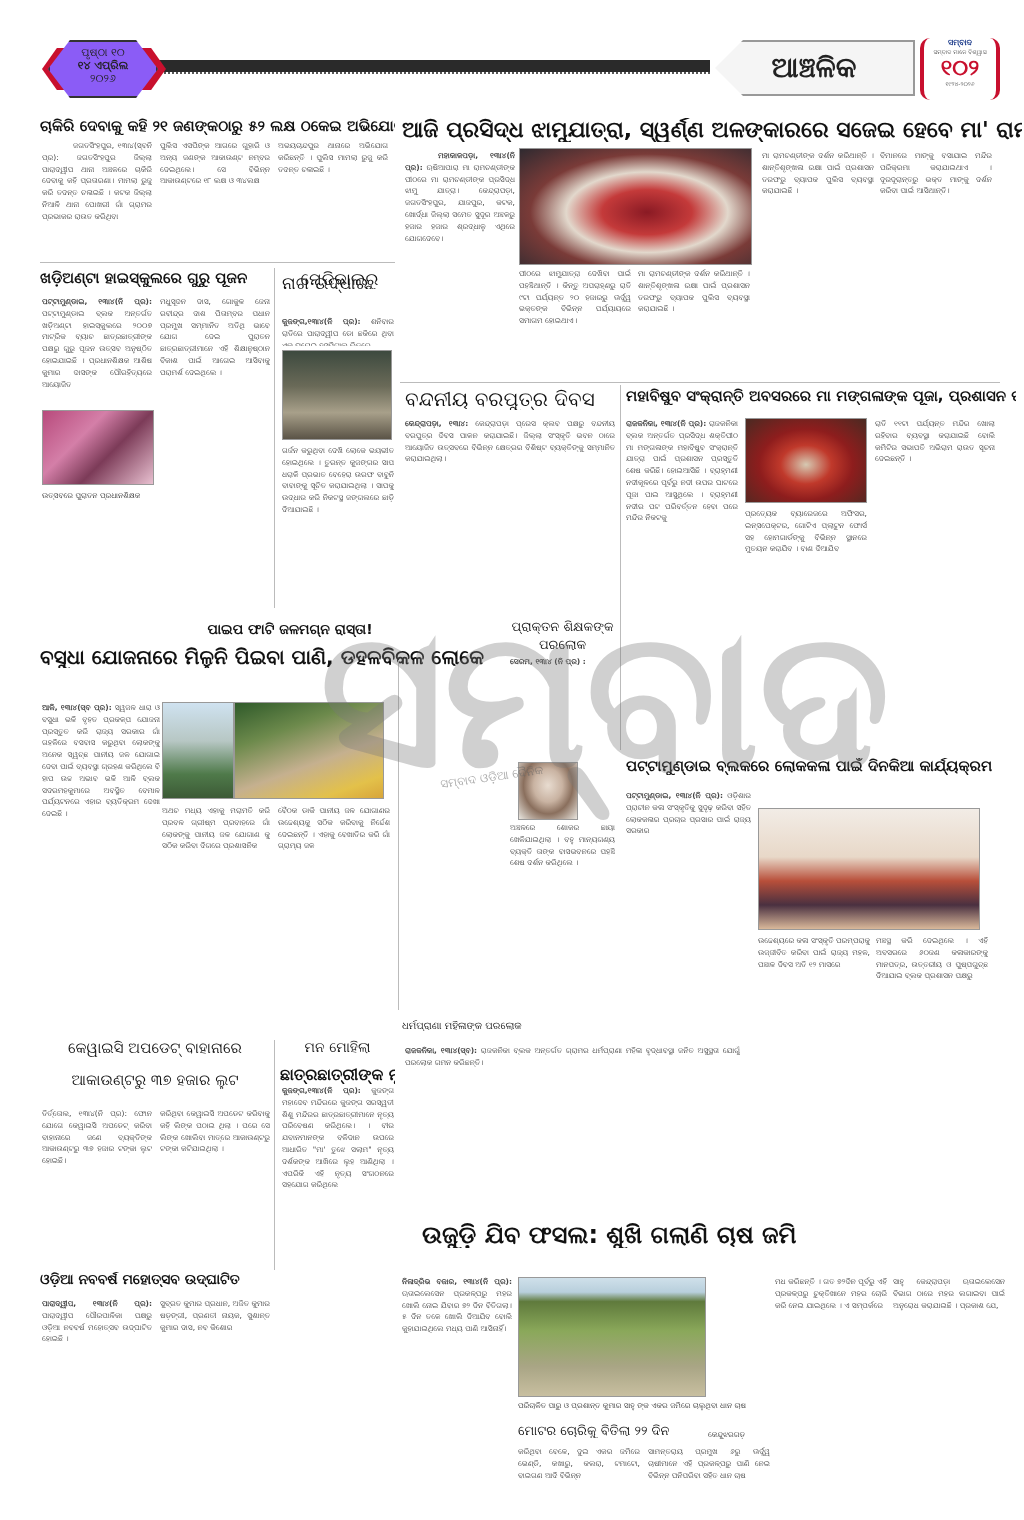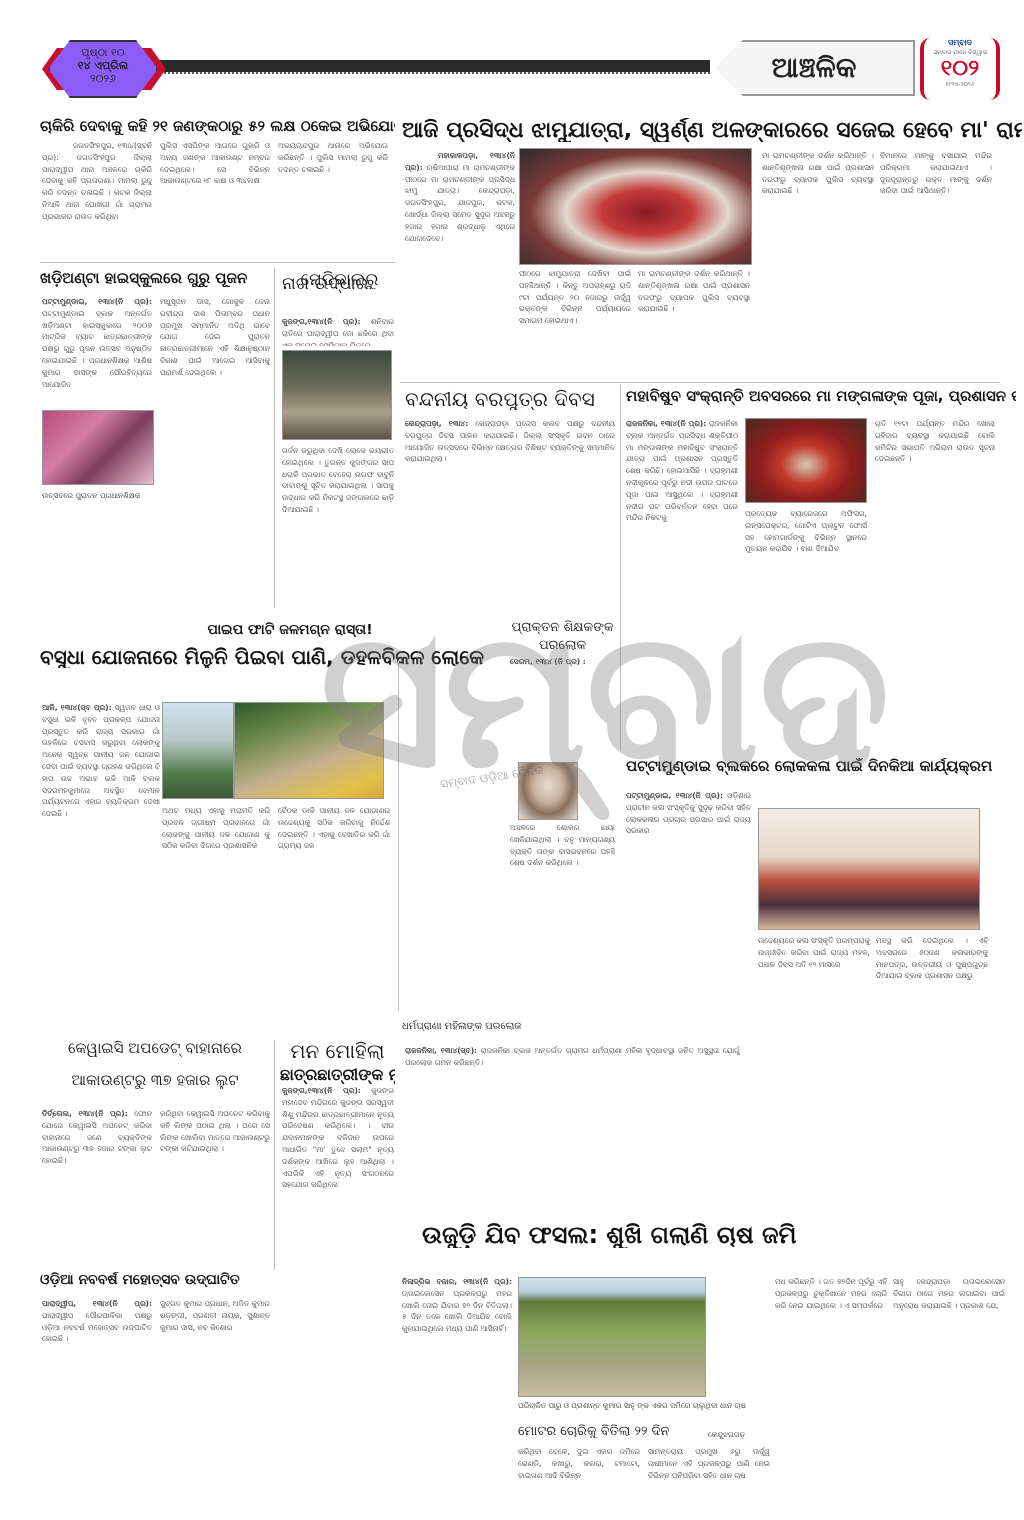--- a/index.html
+++ b/index.html
@@ -157,29 +157,29 @@
 <div class="col body-text" style="left:758px;top:935px;width:112px;height:200px;">
   <span>ଉଦ୍ଦେଶ୍ୟରେ କଳା ସଂସ୍କୃତି ପରମ୍ପରାକୁ ଉଜ୍ଜୀବିତ କରିବା ପାଇଁ ରାଜ୍ୟ ମହଳ, ପଞ୍ଚାଳ ଦିବସ ଅତି ୧୨ ମାସରେ</span>
 </div>
 <div class="col body-text" style="left:876px;top:935px;width:112px;height:200px;">
   <span>ମଞ୍ଚସ୍ଥ କରି ଦେଇଥିଲେ । ଏହି ଅବସରରେ ୬୦ଜଣ କଳାକାରଙ୍କୁ ମାନପତ୍ର, ଉତ୍ତରୀୟ ଓ ପୁଷ୍ପଗୁଚ୍ଛ ଦିଆଯାଇ ବ୍ଲକ ପ୍ରଶାସନ ପକ୍ଷରୁ</span>
 </div>
 
 <div class="abs headline" style="left:40px;top:1040px;width:230px;font-size:15px;text-align:center;font-weight:normal;">କେୱାଇସି ଅପଡେଟ୍ ବାହାନାରେ</div>
 <div class="abs headline" style="left:40px;top:1072px;width:230px;font-size:15px;text-align:center;font-weight:normal;">ଆକାଉଣ୍ଟରୁ ୩୭ ହଜାର ଲୁଟ</div>
 <div class="col body-text" style="left:42px;top:1108px;width:110px;height:160px;">
-  <span style="font-weight:bold;">ତିର୍ତ୍ତୋଲ, ୧୩ା୪(ନି ପ୍ର):</span>
+  <span style="font-weight:normal;">ତିର୍ତ୍ତୋଲ, ୧୩ା୪(ନି ପ୍ର):</span>
   <span>ଫୋନ ଯୋଗେ କେୱାଇସି ଅପଡେଟ୍ କରିବା ବାହାନାରେ ଜଣେ ବ୍ୟକ୍ତିଙ୍କ ଆକାଉଣ୍ଟରୁ ୩୭ ହଜାର ଟଙ୍କା ଲୁଟ ହୋଇଛି।</span>
 </div>
 <div class="col body-text" style="left:160px;top:1108px;width:110px;height:160px;">
   <span>କରିଥିବା କେୱାଇସି ଅପଡେଟ କରିବାକୁ କହି ଲିଙ୍କ ପଠାଇ ଥିଲା । ପରେ ସେ ଲିଙ୍କ ଖୋଲିବା ମାତ୍ରେ ଆକାଉଣ୍ଟରୁ ଟଙ୍କା କଟିଯାଇଥିଲା ।</span>
 </div>
 <div class="vrule" style="left:274px;top:1040px;height:230px;"></div>
 
-<div class="abs headline" style="left:280px;top:1040px;width:115px;font-size:20px;text-align:center;font-weight:normal;">ମନ ମୋହିଲା</div>
+<div class="abs headline" style="left:280px;top:1040px;width:115px;font-size:14px;text-align:center;font-weight:normal;">ମନ ମୋହିଲା</div>
 <div class="abs headline" style="left:280px;top:1066px;width:115px;font-size:16px;text-align:center;">ଛାତ୍ରଛାତ୍ରୀଙ୍କ ନୃତ୍ୟ</div>
 <div class="col body-text" style="left:282px;top:1085px;width:112px;height:240px;">
   <span style="font-weight:bold;">କୁଜଙ୍ଗ,୧୩ା୪(ନି ପ୍ର):</span>
   <span>କୁଜଙ୍ଗ ମହାଦେବ ମନ୍ଦିରରେ କୁଜଙ୍ଗ ସରସ୍ୱତୀ ଶିଶୁ ମନ୍ଦିରର ଛାତ୍ରଛାତ୍ରୀମାନେ ନୃତ୍ୟ ପରିବେଷଣ କରିଥିଲେ।</span>
   <span>। ବୀର ଯବାନମାନଙ୍କ ବଳିଦାନ ଉପରେ ଆଧାରିତ "ମା' ତୁଝେ ସଲାମ" ନୃତ୍ୟ ଦର୍ଶକଙ୍କ ଆଖିରେ ଲୁହ ଆଣିଥିଲା । ଏପରିକି ଏହି ନୃତ୍ୟ ସଂଗଠନରେ ସହଯୋଗ କରିଥିଲେ</span>
 </div>
 
 <div class="abs headline" style="left:402px;top:1020px;width:190px;font-size:10px;font-weight:normal;">ଧର୍ମପ୍ରାଣା ମହିଳାଙ୍କ ପରଲୋକ</div>
 <div class="col body-text" style="left:405px;top:1045px;width:335px;height:130px;">
   <span style="font-weight:bold;">ରାଜକନିକା, ୧୩ା୪(ସ୍ବ):</span>

